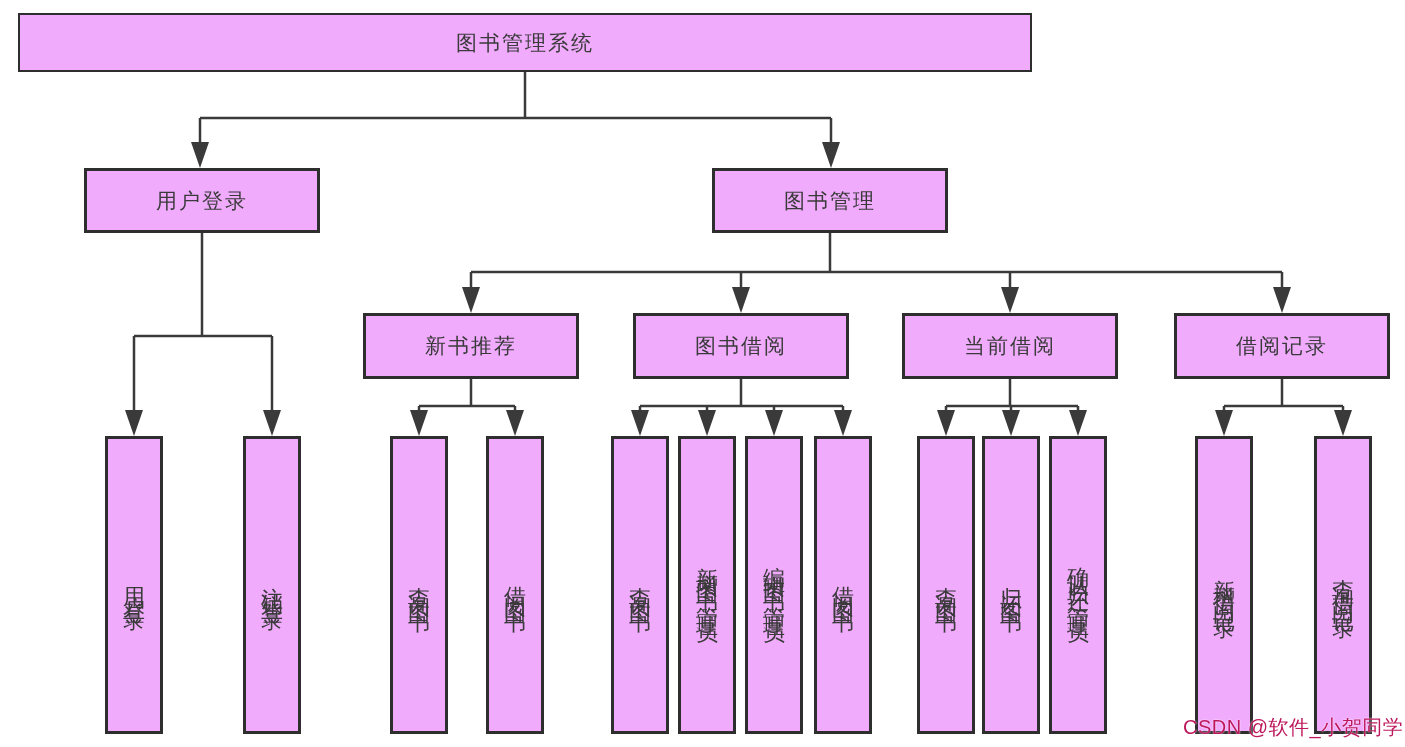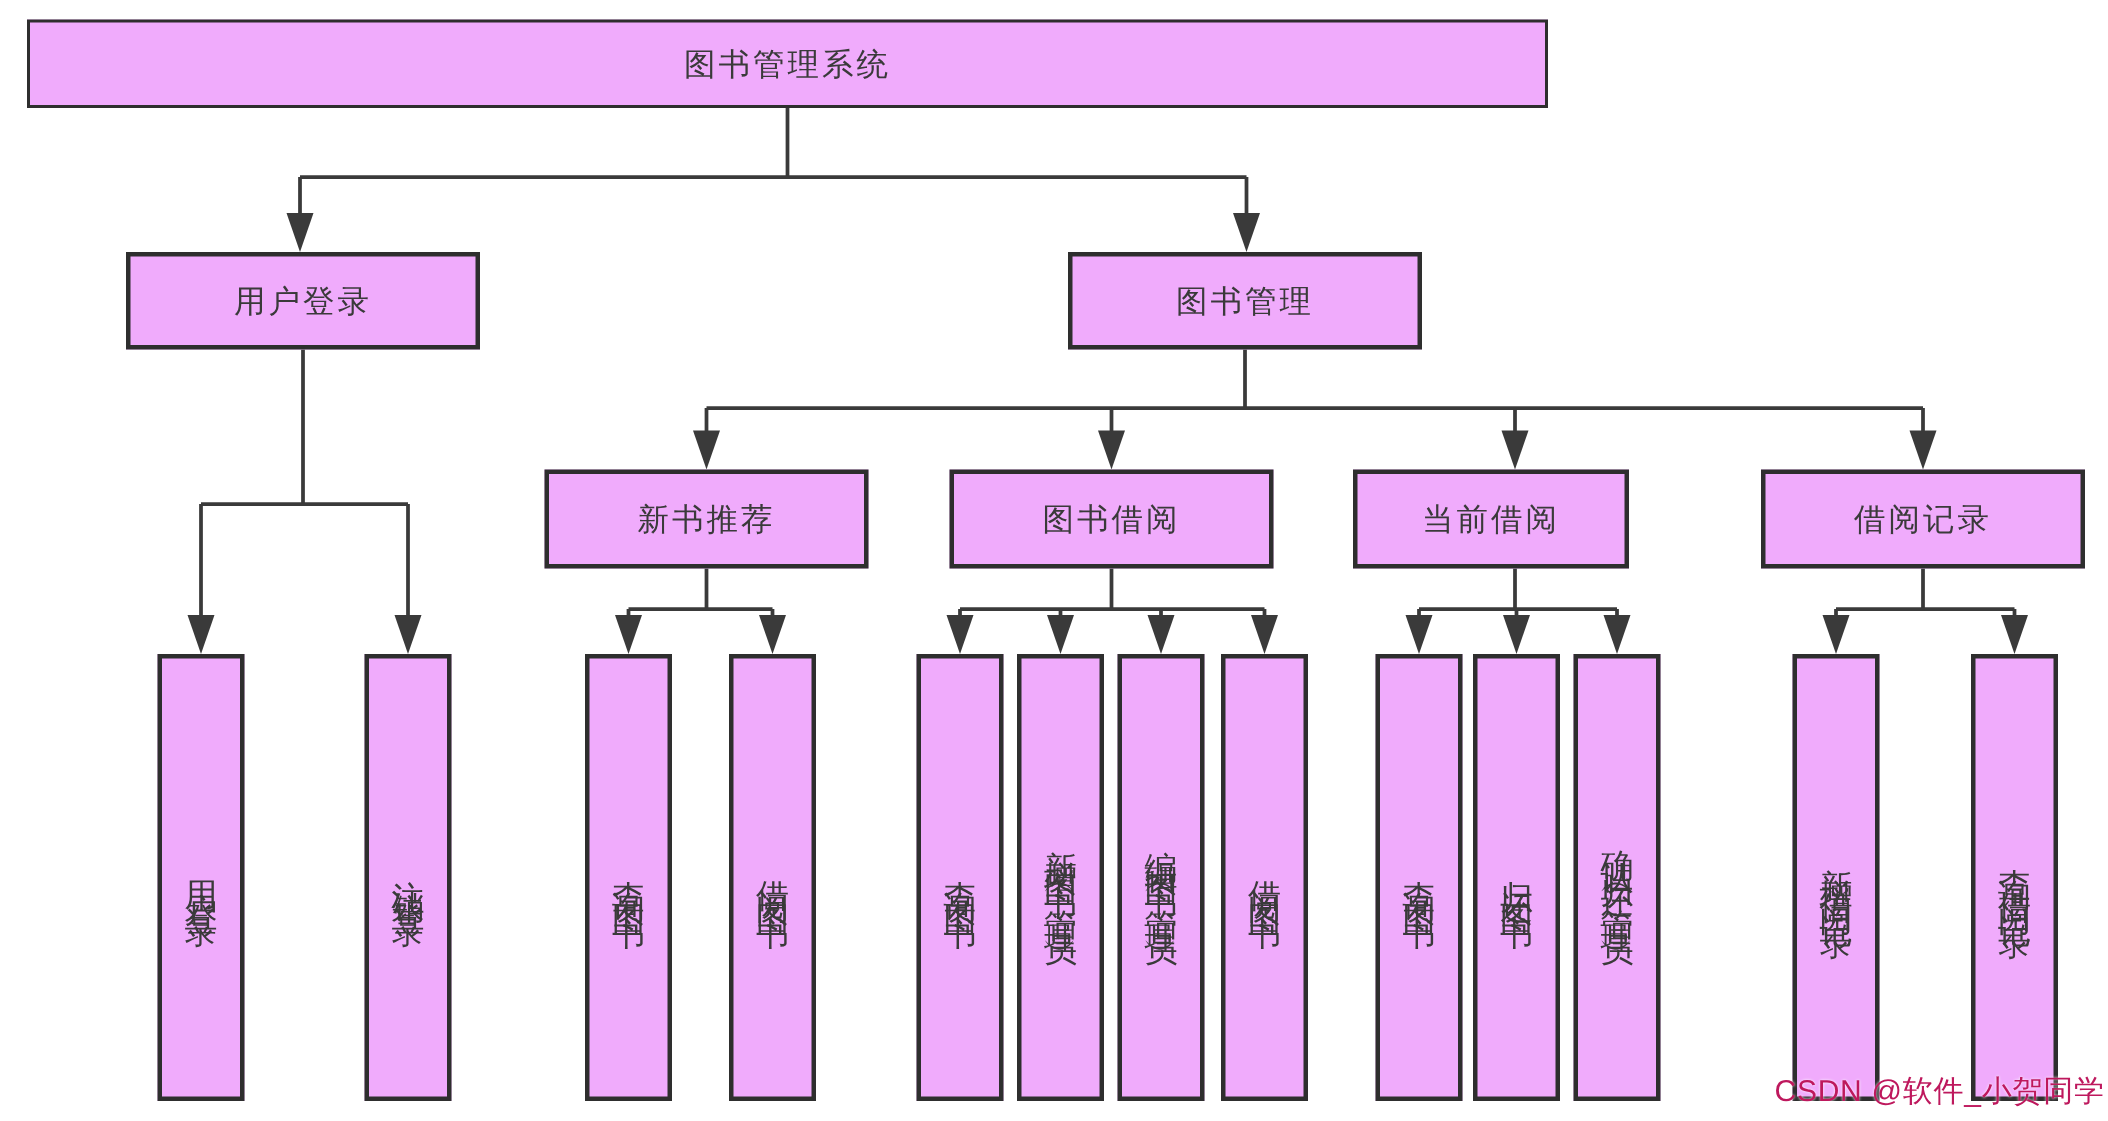--- a/index.html
+++ b/index.html
@@ -145,21 +145,21 @@
   <div class="box" style="left:712px; top:168px; width:236px; height:65px;">
     <span class="h-label">图书管理</span>
   </div>
 
   <div class="box" style="left:363px; top:313px; width:216px; height:66px;">
     <span class="h-label">新书推荐</span>
   </div>
   <div class="box" style="left:633px; top:313px; width:216px; height:66px;">
     <span class="h-label">图书借阅</span>
   </div>
-  <div class="box" style="left:902px; top:313px; width:184px; height:66px;">
+  <div class="box" style="left:902px; top:313px; width:216px; height:66px;">
     <span class="h-label">当前借阅</span>
   </div>
   <div class="box" style="left:1174px; top:313px; width:216px; height:66px;">
     <span class="h-label">借阅记录</span>
   </div>
 
   <div class="box leaf" style="left:105px;">
     <span class="v-label">用户登录</span>
   </div>
   <div class="box leaf" style="left:243px;">

